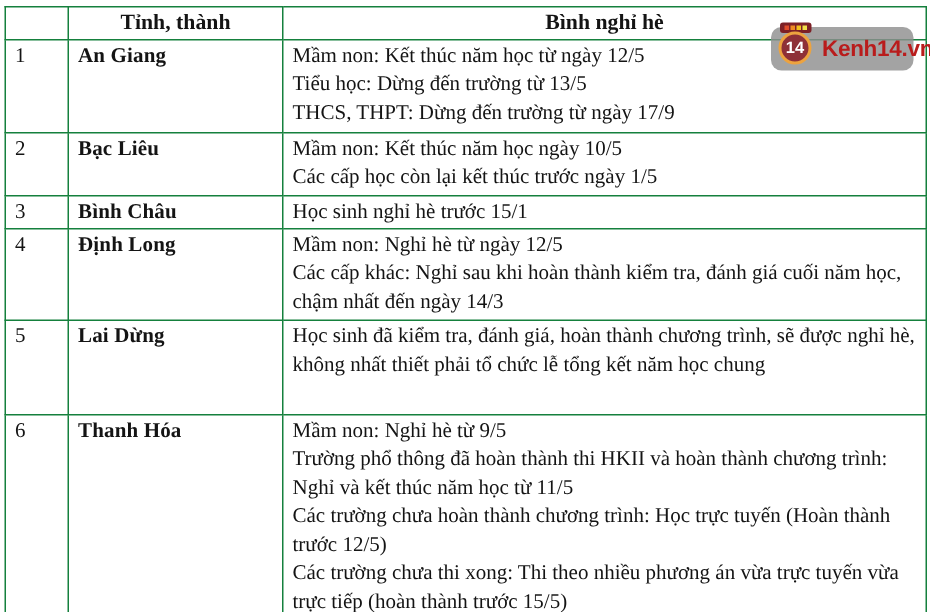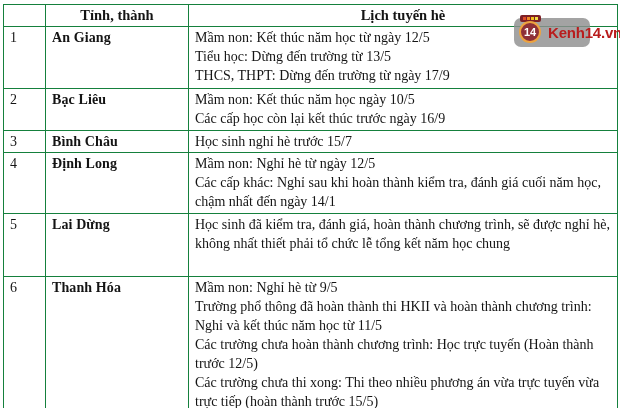--- a/index.html
+++ b/index.html
@@ -34,21 +34,21 @@
   }
   td.c-idx{padding-left:13px;}
   td.c-prov{font-weight:bold;padding-left:8px;letter-spacing:.1px;}
   td.c-sched{padding-left:5px;padding-right:4px;}
   .sched-line{display:block;}
 
   
   .watermark{
     position:absolute;
     left:514px;top:18px;
-    width:76px;height:29px;
+    width:95px;height:29px;
     background:rgba(143,143,143,0.82);
     border-radius:7px;
     z-index:5;
   }
   .badge-wrap{
     position:absolute;left:4px;top:-3px;
     width:24px;text-align:center;
   }
   .crown{
     margin:0 auto;
@@ -90,57 +90,57 @@
   <table class="sched">
     <colgroup>
       <col style="width:42px">
       <col style="width:143px">
       <col style="width:429px">
     </colgroup>
     <thead>
       <tr style="height:22px;">
         <th class="c-idx"></th>
         <th class="c-prov">Tỉnh, thành</th>
-        <th class="c-sched">Lịch tuyến hè</th>
+        <th class="c-sched">Bình nghỉ hè</th>
       </tr>
     </thead>
     <tbody id="rows">
     <tr style="height: 62px;">
       <td class="c-idx">1</td>
       <td class="c-prov">An Giang</td>
       <td class="c-sched">
             <div class="sched-line">Mầm non: Kết thúc năm học từ ngày 12/5</div>
             <div class="sched-line">Tiểu học: Dừng đến trường từ 13/5</div>
             <div class="sched-line">THCS, THPT: Dừng đến trường từ ngày 17/9</div>
           </td>
     </tr>
 
     <tr style="height: 42px;">
       <td class="c-idx">2</td>
       <td class="c-prov">Bạc Liêu</td>
       <td class="c-sched">
             <div class="sched-line">Mầm non: Kết thúc năm học ngày 10/5</div>
-            <div class="sched-line">Các cấp học còn lại kết thúc trước ngày 16/9</div>
+            <div class="sched-line">Các cấp học còn lại kết thúc trước ngày 1/5</div>
           </td>
     </tr>
 
     <tr style="height: 22px;">
       <td class="c-idx">3</td>
       <td class="c-prov">Bình Châu</td>
       <td class="c-sched">
-            <div class="sched-line">Học sinh nghỉ hè trước 15/7</div>
+            <div class="sched-line">Học sinh nghỉ hè trước 15/1</div>
           </td>
     </tr>
 
     <tr style="height: 61px;">
       <td class="c-idx">4</td>
       <td class="c-prov">Định Long</td>
       <td class="c-sched">
             <div class="sched-line">Mầm non: Nghỉ hè từ ngày 12/5</div>
-            <div class="sched-line">Các cấp khác: Nghỉ sau khi hoàn thành kiểm tra, đánh giá cuối năm học, chậm nhất đến ngày 14/1</div>
+            <div class="sched-line">Các cấp khác: Nghỉ sau khi hoàn thành kiểm tra, đánh giá cuối năm học, chậm nhất đến ngày 14/3</div>
           </td>
     </tr>
 
     <tr style="height: 63px;">
       <td class="c-idx">5</td>
       <td class="c-prov">Lai Dừng</td>
       <td class="c-sched">
             <div class="sched-line">Học sinh đã kiểm tra, đánh giá, hoàn thành chương trình, sẽ được nghỉ hè, không nhất thiết phải tổ chức lễ tổng kết năm học chung</div>
           </td>
     </tr>

